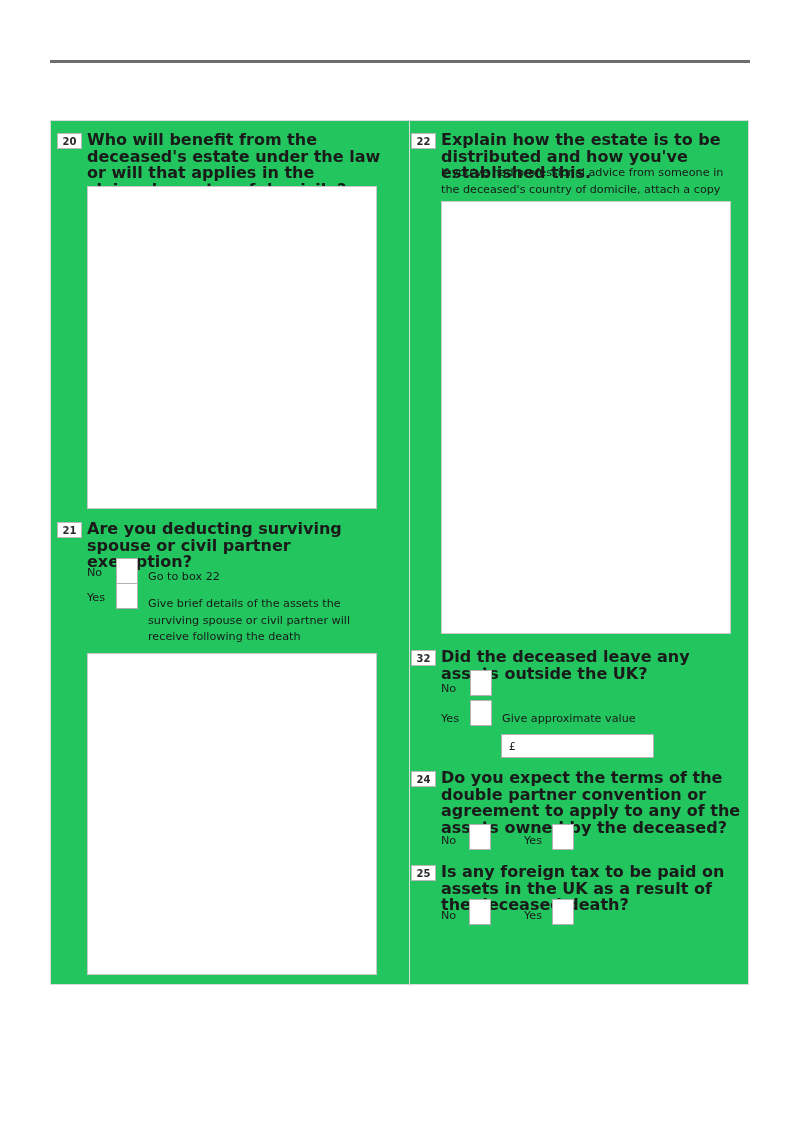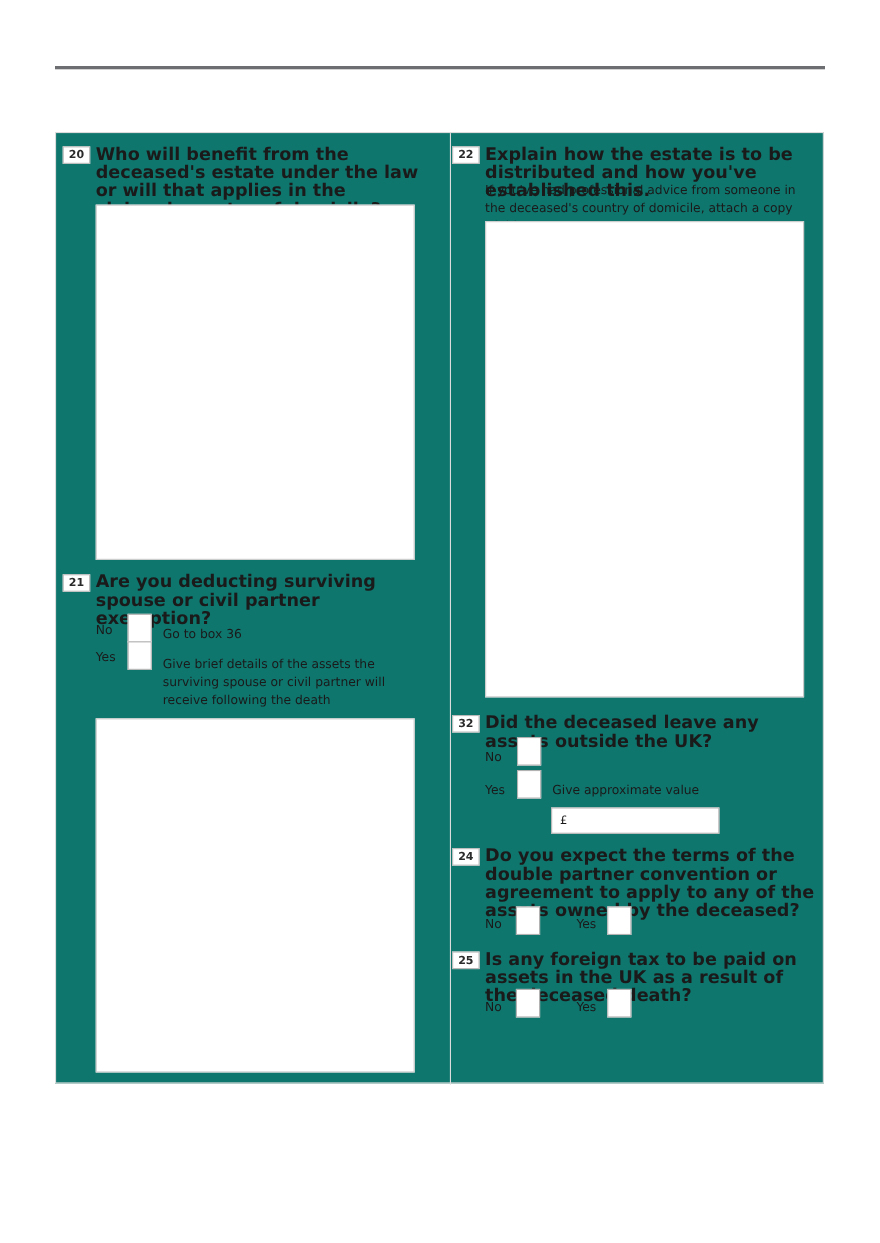--- a/index.html
+++ b/index.html
@@ -46,21 +46,21 @@
     white-space: nowrap;
   }
 
   
   .panel {
     position: absolute;
     left: 50px;
     top: 120px;
     width: 699px;
     height: 865px;
-    background: #0f766e;
+    background: #22c55e;
     border: 1px solid #dcdcdc;
     box-sizing: border-box;
   }
   .col-divider {
     position: absolute;
     left: 358px;
     top: 0;
     width: 1px;
     height: 865px;
     background: #dcdcdc;
@@ -181,21 +181,21 @@
         <div class="qtext" style="left:36px; top:11px; width:300px;">Who will benefit from the deceased's estate under the law or will that applies in the claimed country of domicile?</div>
         <div class="textarea" style="left:36px; top:65px; width:290px; height:323px;"></div>
       </div>
 
       <div class="q">
         <div class="qnum" style="left:6px; top:401px;">21</div>
         <div class="qtext" style="left:36px; top:400px; width:290px;">Are you deducting surviving spouse or civil partner exemption?</div>
 
         <div class="optlabel" style="left:36px; top:445px;">No</div>
         <div class="checkbox" style="left:65px; top:437px;"></div>
-        <div class="hint" style="left:97px; top:448px; width:200px;">Go to box 36</div>
+        <div class="hint" style="left:97px; top:448px; width:200px;">Go to box 22</div>
 
         <div class="optlabel" style="left:36px; top:470px;">Yes</div>
         <div class="checkbox" style="left:65px; top:462px;"></div>
         <div class="hint" style="left:97px; top:475px; width:206px;">Give brief details of the assets the surviving spouse or civil partner will receive following the death</div>
 
         <div class="textarea" style="left:36px; top:532px; width:290px; height:322px;"></div>
       </div>
 
     </div>
 

